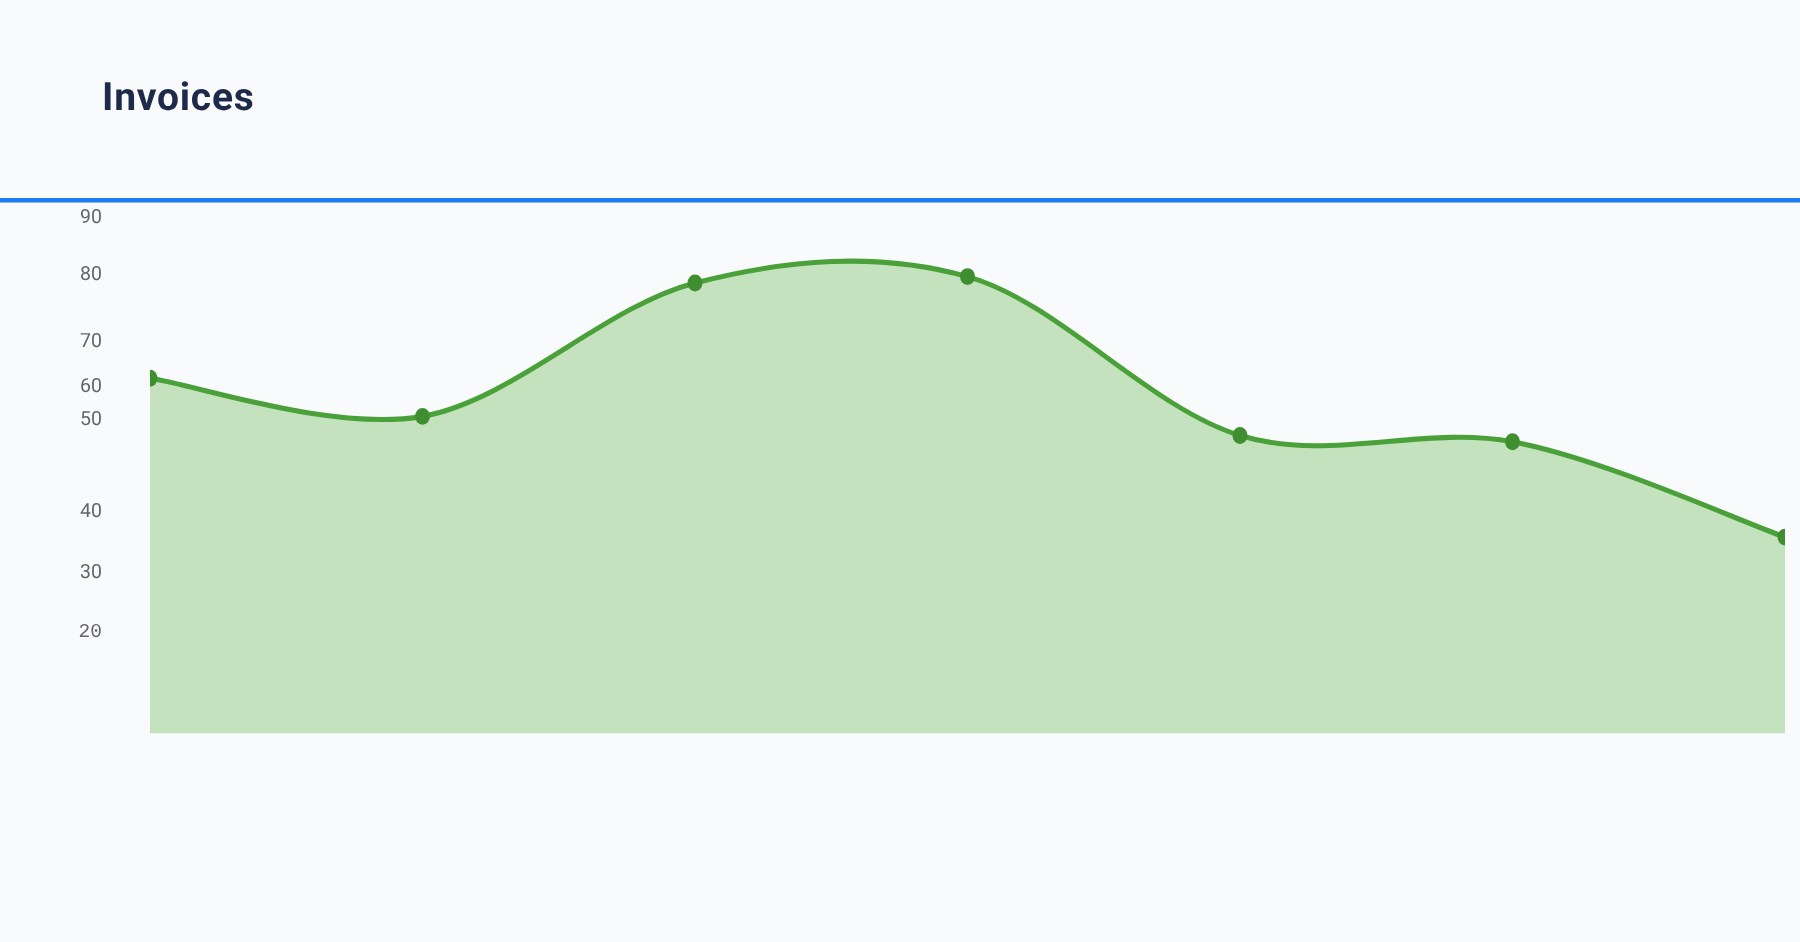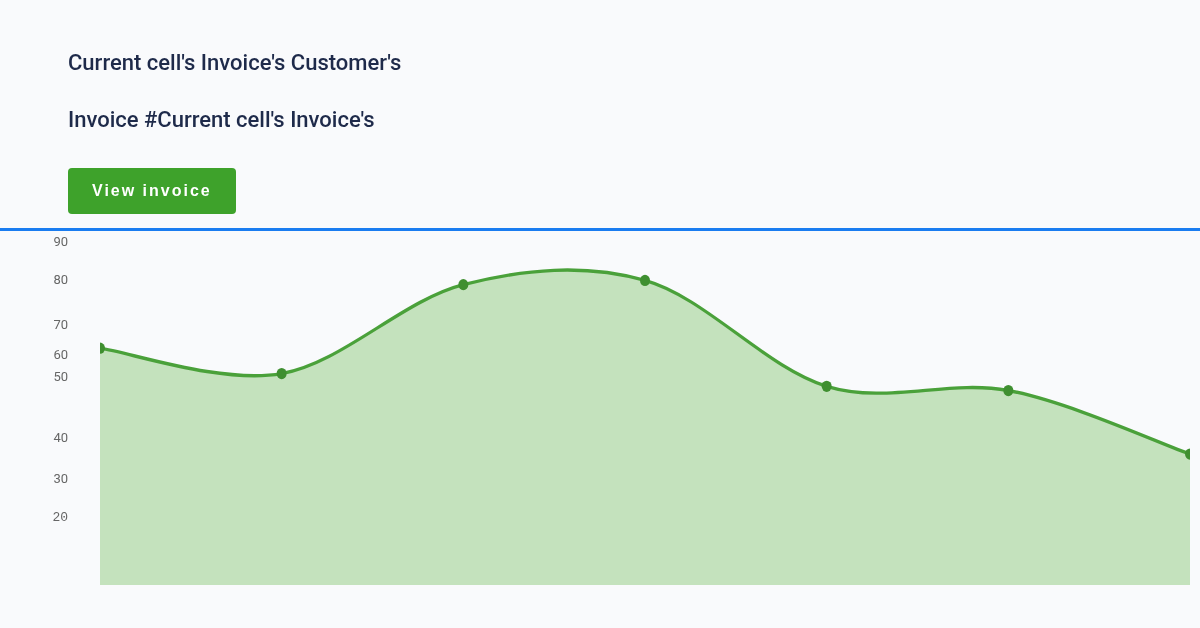--- a/index.html
+++ b/index.html
@@ -18,26 +18,22 @@
   .plot { position: absolute; left: 100px; right: 10px; top: 0; bottom: 0; }
   svg { width: 100%; height: 100%; display: block; }
   .area { fill: #c4e2bd; }
   .line { fill: none; stroke: #4aa13a; stroke-width: 3; }
   .pt { fill: #3f8f30; }
 </style>
 </head>
 <body>
 
 <div class="top-panel">
+  <div class="heading">Invoices</div>
   <div class="info-grid">
-    <div class="col">
-      <div class="info-line">Current cell's Invoice's Customer's</div>
-      <div class="info-line">Invoice #Current cell's Invoice's</div>
-      <button class="btn">View invoice</button>
-    </div>
   </div>
 </div>
 
 <div class="divider"></div>
 
 <div class="chart-zone">
   <div class="y-axis" id="y-axis">
       <div class="tick" style="top: 10px;">90</div>
       <div class="tick" style="top: 47.5714px;">80</div>
       <div class="tick" style="top: 93px;">70</div>

